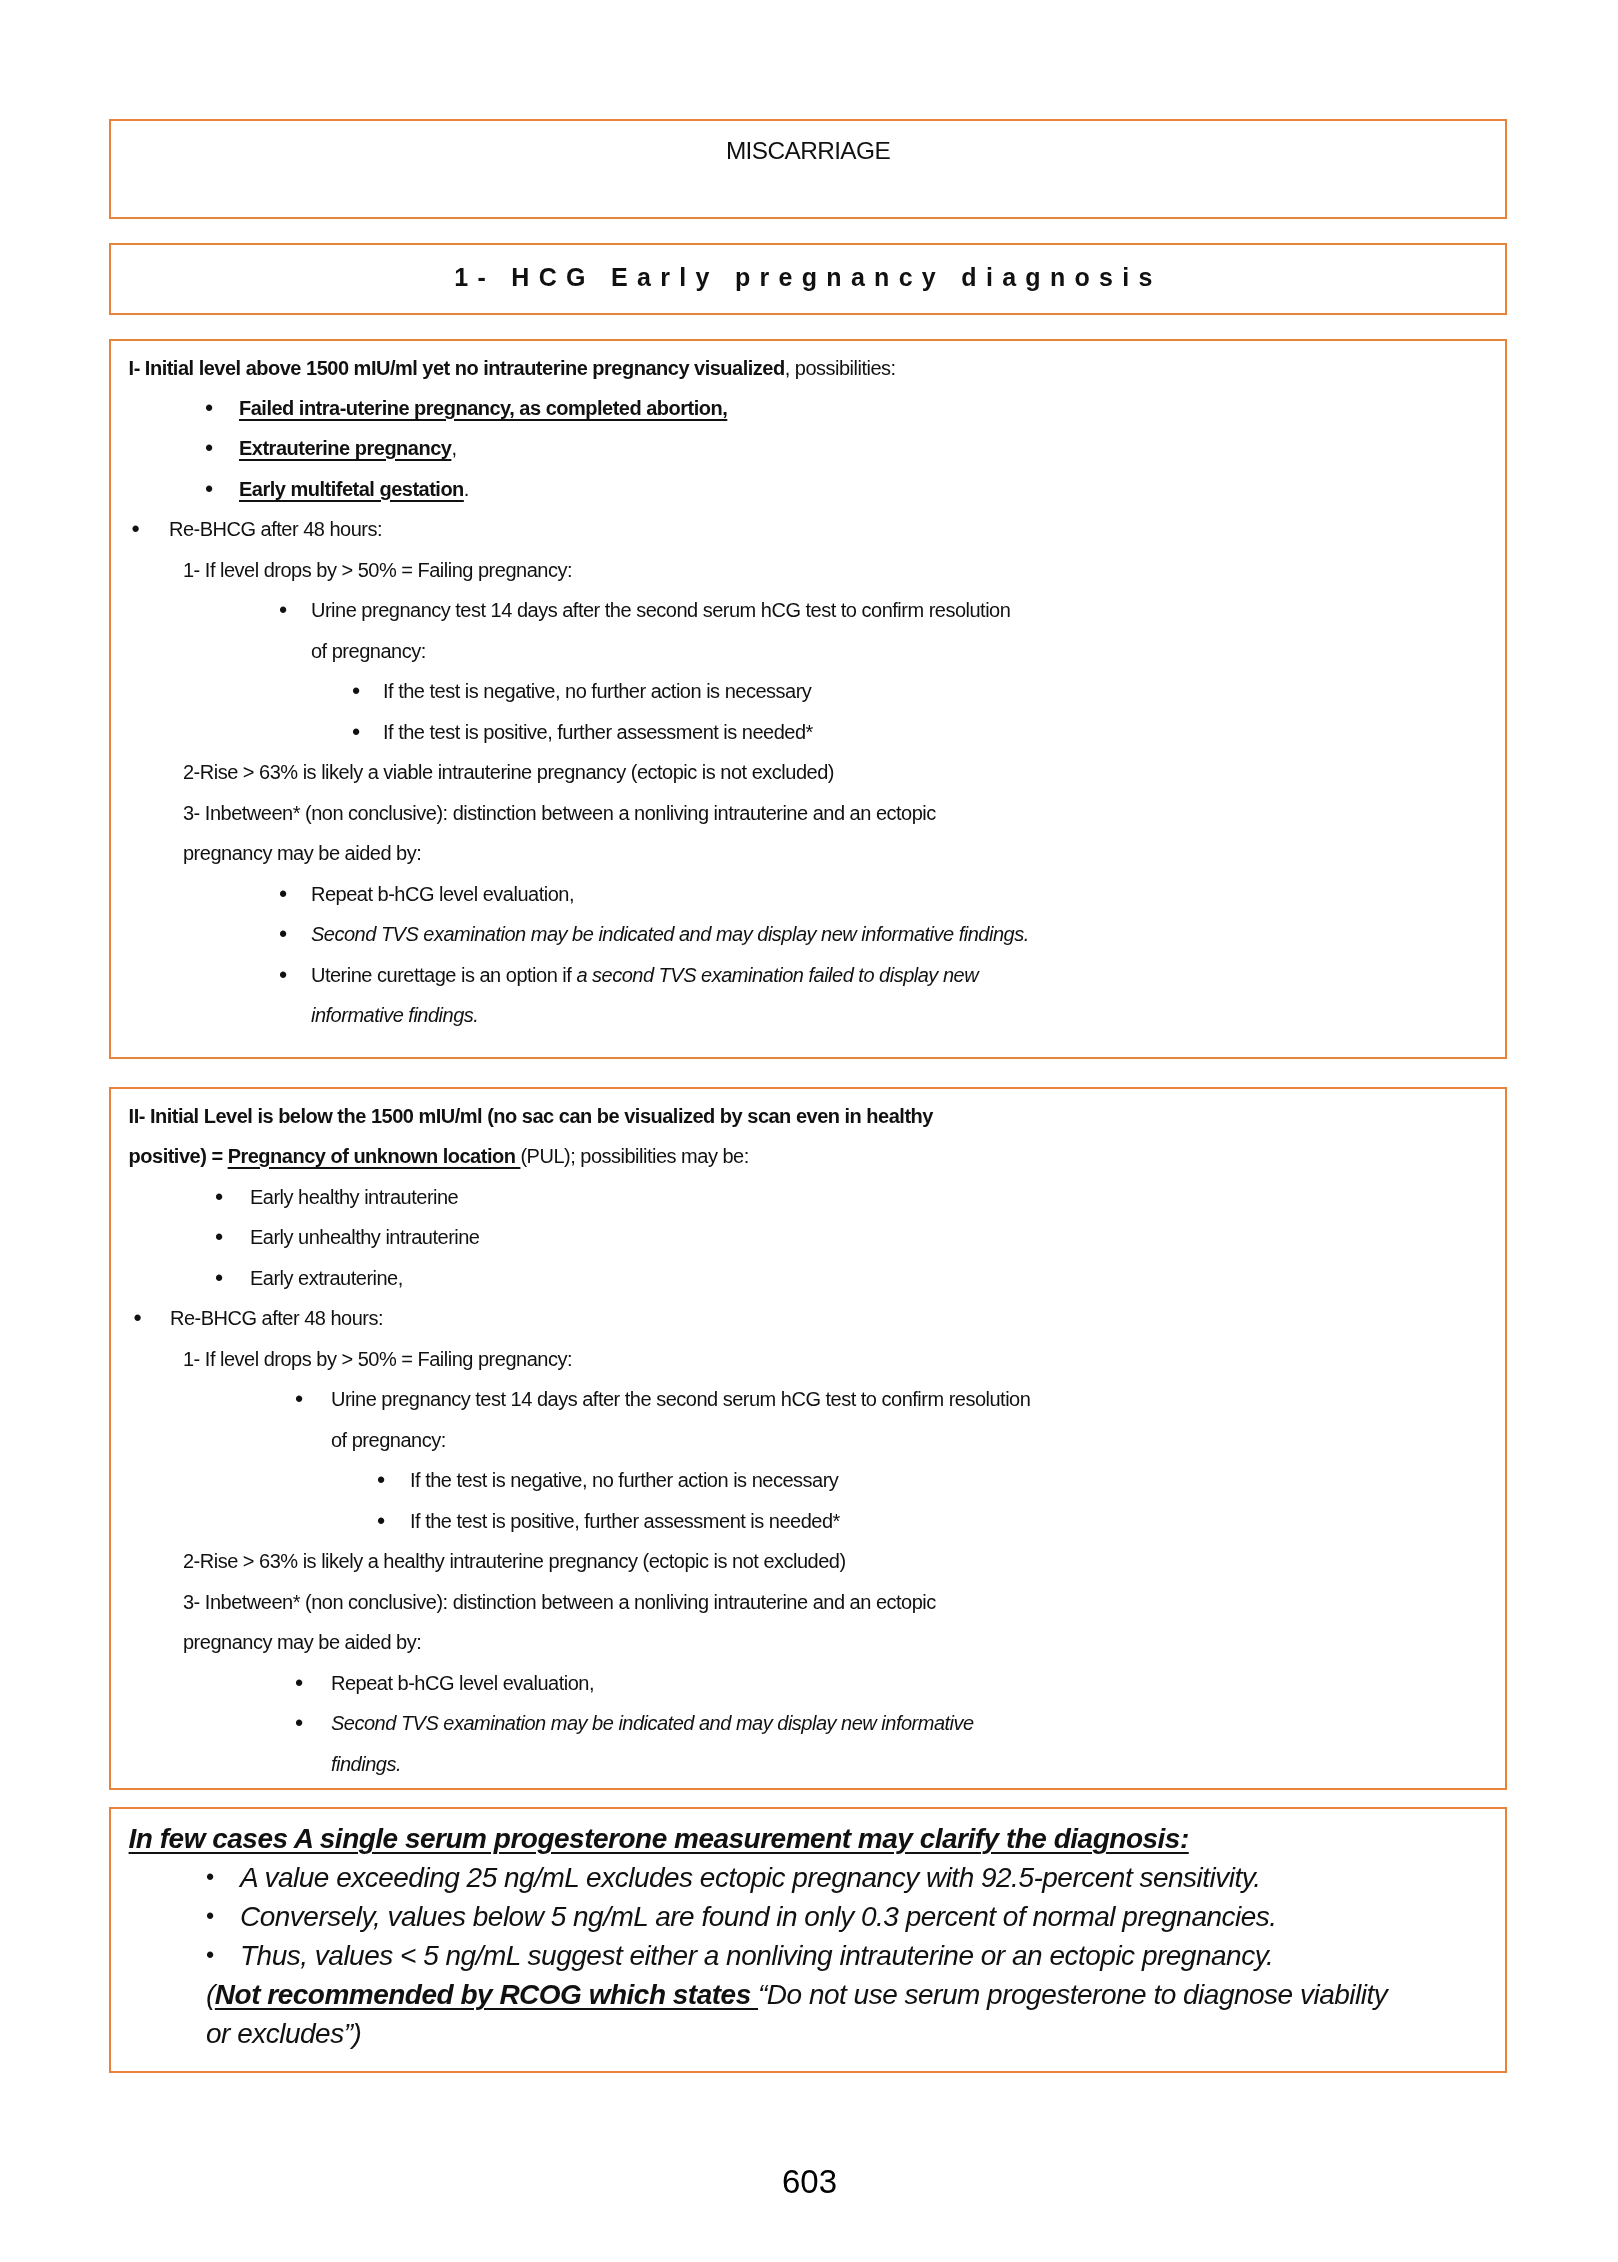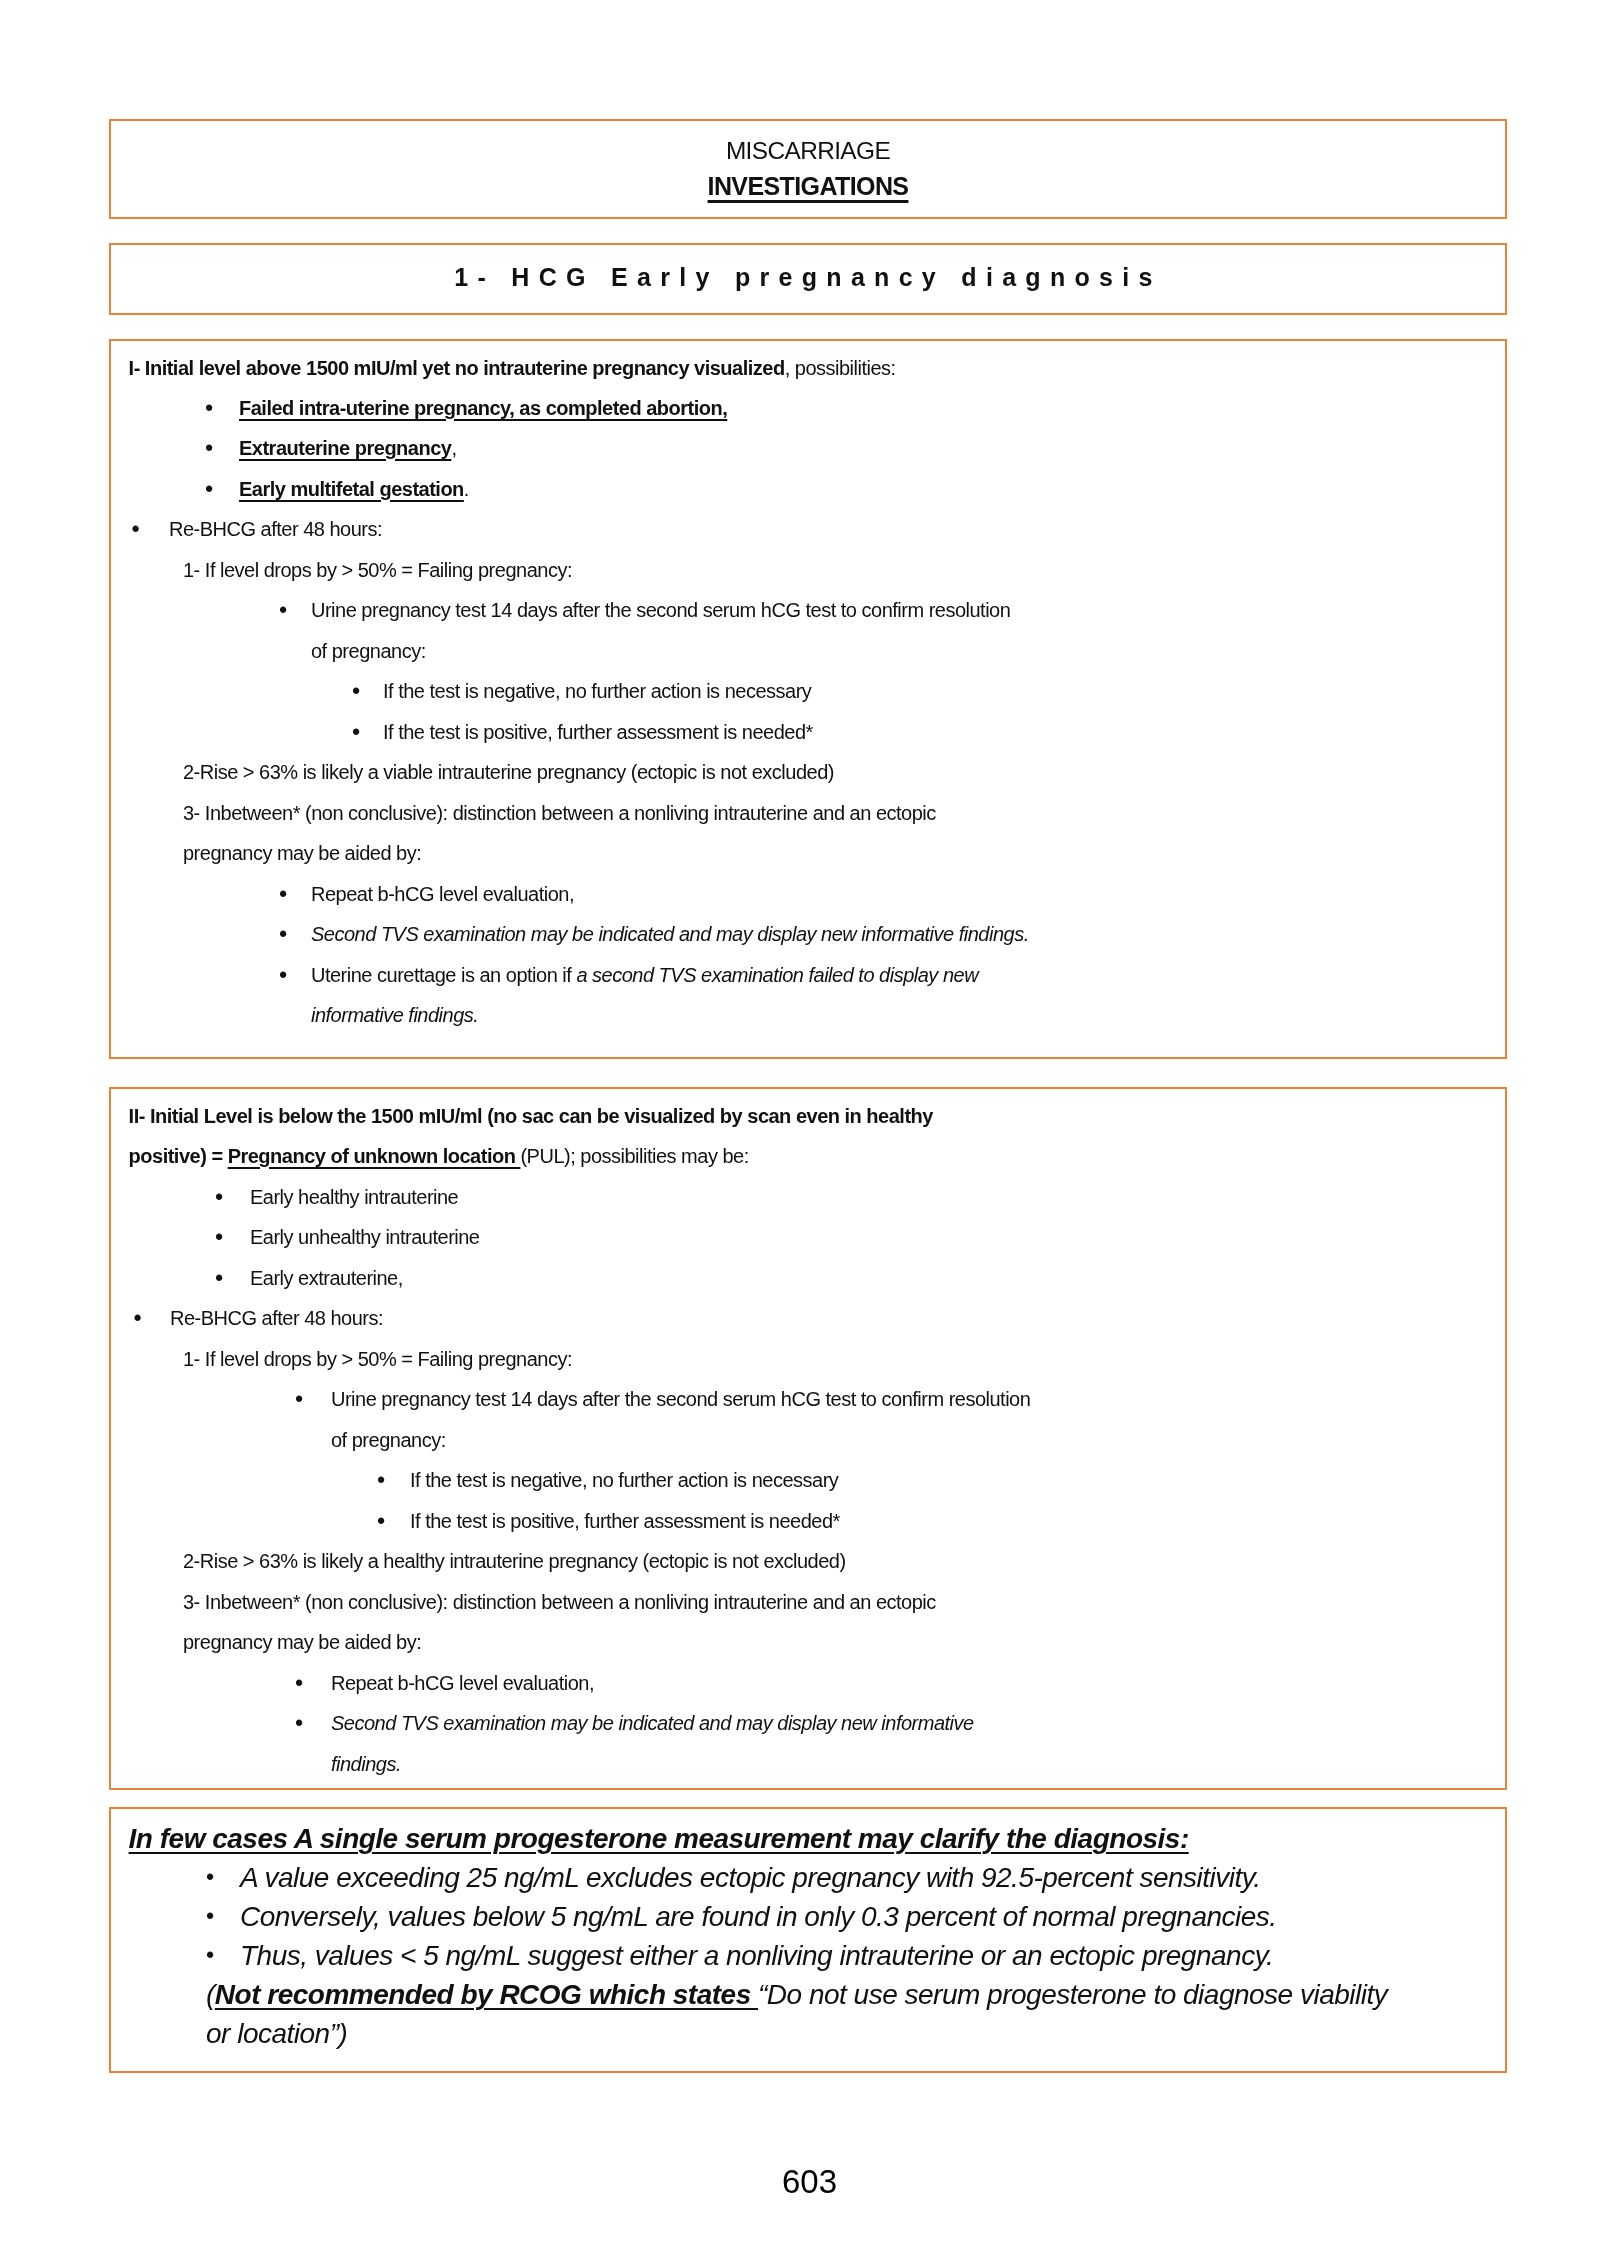--- a/index.html
+++ b/index.html
@@ -28,21 +28,20 @@
   .bullet { position:absolute; white-space:nowrap; font-size:23.4px; line-height:31px; }
 
   .page-number { position:absolute; top:2163px; left:0; right:0; text-align:center; font-size:33px;
                  font-family:"Liberation Sans", sans-serif; color:#000; }
 </style>
 </head>
 <body>
 
 <div class="box title-box">
   <div class="center-line t-main">MISCARRIAGE</div>
-  <div class="center-line t-sub"><span>INVESTIGATIONS</span></div>
 </div>
 
 <div class="box section-title-box">
   <div class="center-line t-spaced">1- HCG Early pregnancy diagnosis</div>
 </div>
 
 <div class="box box1">
   <div class="lines">
     <div class="ln" style="left:17.6px;top:0px;"><span class="b">I- Initial level above 1500 mIU/ml yet no intrauterine pregnancy visualized</span><span>, possibilities:</span></div>
 
@@ -135,18 +134,18 @@
     <span class="bullet" style="left:95px;top:39px;">•</span>
     <div class="ln i" style="left:129px;top:39px;">A value exceeding 25 ng/mL excludes ectopic pregnancy with 92.5-percent sensitivity.</div>
 
     <span class="bullet" style="left:95px;top:78px;">•</span>
     <div class="ln i" style="left:129px;top:78px;">Conversely, values below 5 ng/mL are found in only 0.3 percent of normal pregnancies.</div>
 
     <span class="bullet" style="left:95px;top:117px;">•</span>
     <div class="ln i" style="left:129px;top:117px;">Thus, values &lt; 5 ng/mL suggest either a nonliving intrauterine or an ectopic pregnancy.</div>
 
     <div class="ln i" style="left:95px;top:156px;"><span>(</span><span class="u">Not recommended by RCOG which states </span><span>“Do not use serum progesterone to diagnose viability</span></div>
-    <div class="ln i" style="left:95px;top:195px;">or location”)</div>
+    <div class="ln i" style="left:95px;top:195px;">or excludes”)</div>
   </div>
 </div>
 
 <div class="page-number">603</div>
 
 
 </body></html>

